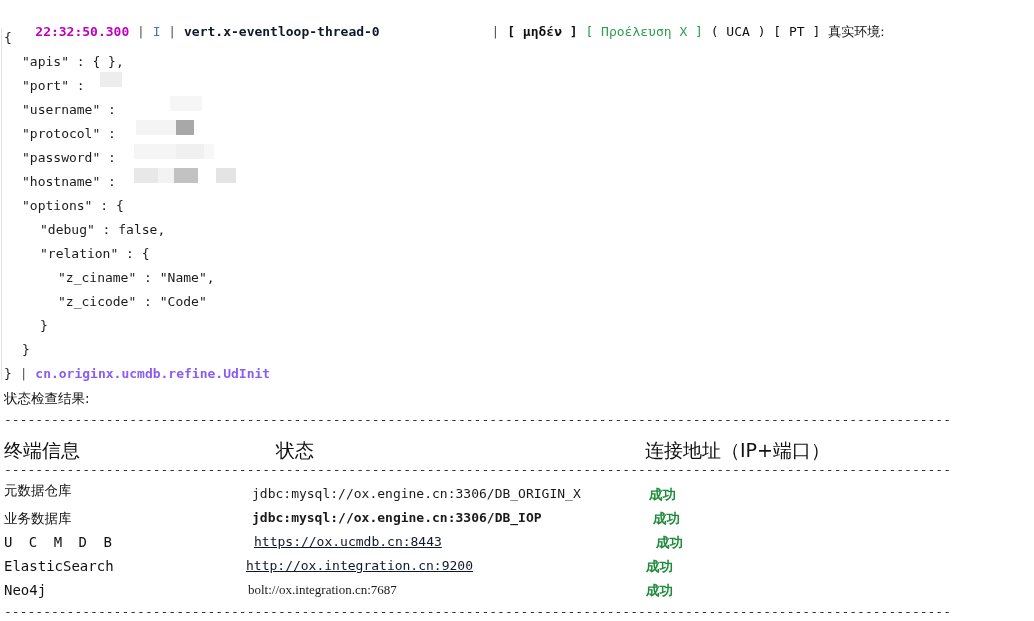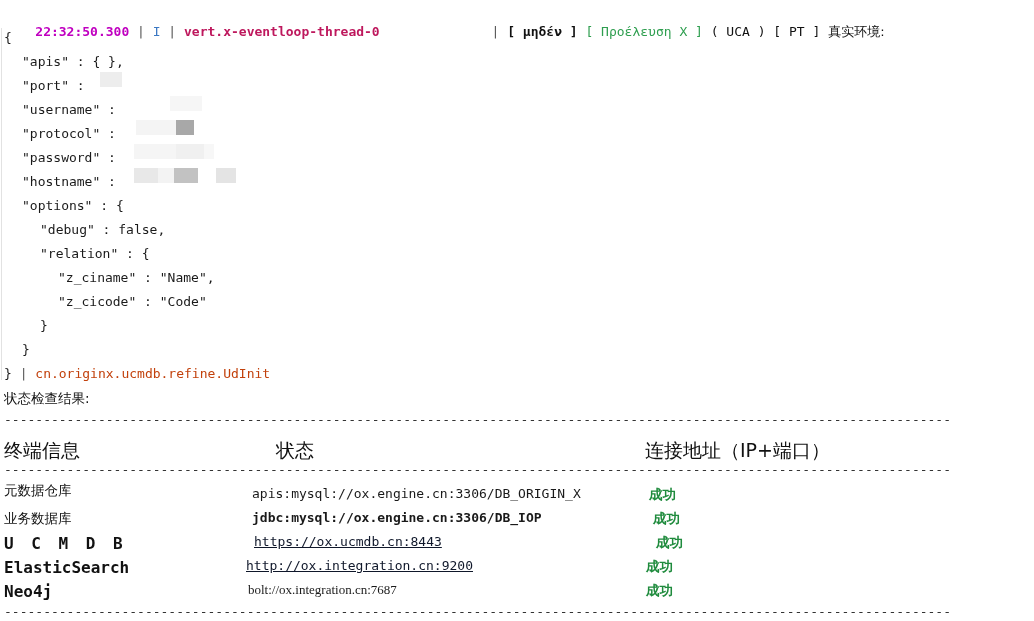--- a/index.html
+++ b/index.html
@@ -42,31 +42,31 @@
     white-space: pre;
     line-height: 16px;
     height: 16px;
   }
 
   
   .hdr { top: 8px; left: 4px; font-weight: bold; }
   .hdr .ts      { color: #c000c0; }
   .hdr .sep     { color: #555555; font-weight: normal; }
   .hdr .lvl     { color: #3b78c3; font-weight: normal; }
-  .hdr .thread  { color: #be185d; }
+  .hdr .thread  { color: #0f172a; }
   .hdr .brk     { color: #111111; }
   .hdr .greek   { color: #2e9e4f; font-weight: normal; }
   .hdr .plain   { color: #111111; font-weight: normal; }
   .hdr .cjk     { color: #111111; font-weight: normal;
                   font-family: "DejaVu Sans", "Liberation Sans", sans-serif; }
 
   
   .json { color: #1a1a1a; left: 4px; }
 
-  .cls { color: #c2410c; font-weight: normal; }
+  .cls { color: #8b5cf6; font-weight: bold; }
   .pipe { color: #555555; }
 
   
   .rb {
     display: inline-block;
     height: 14px;
     vertical-align: -3px;
   }
 
   
@@ -83,22 +83,21 @@
   .col-name {
     position: absolute;
     left: 4px;
     white-space: pre;
     font-family: "DejaVu Sans", "Liberation Sans", sans-serif;
     font-size: 13.5px;
     color: #111111;
   }
   .col-name.mono {
     font-family: "DejaVu Sans Mono", "Liberation Mono", monospace;
-    font-size: 16px;
-    font-weight: bold;
+    font-size: 14px;
   }
   .col-name.spaced { letter-spacing: 4px; }
 
   .col-addr {
     position: absolute;
     white-space: pre;
     font-family: "DejaVu Sans Mono", "Liberation Mono", monospace;
     font-size: 13px;
     color: #1a1a1a;
   }
@@ -185,21 +184,21 @@
   <div class="line dashed" style="top:412px;left:4px;">-------------------------------------------------------------------------------------------------------------------------</div>
 
   <div class="col-hdr" style="top:438px;left:4px;">终端信息</div>
   <div class="col-hdr" style="top:438px;left:276px;">状态</div>
   <div class="col-hdr" style="top:438px;left:645px;">连接地址（IP+端口）</div>
 
   <div class="line dashed" style="top:462px;left:4px;">-------------------------------------------------------------------------------------------------------------------------</div>
 
   <div id="table-rows">
       <div class="col-name" style="top: 482px;">元数据仓库</div>
-      <div class="col-addr" style="top: 486px; left: 252px;">apis:mysql://ox.engine.cn:3306/DB_ORIGIN_X</div>
+      <div class="col-addr" style="top: 486px; left: 252px;">jdbc:mysql://ox.engine.cn:3306/DB_ORIGIN_X</div>
       <div class="col-status" style="top: 486px; left: 649px;">成功</div>
       <div class="col-name" style="top: 510px;">业务数据库</div>
       <div class="col-addr" style="top: 510px; left: 252px; font-weight: bold;">jdbc:mysql://ox.engine.cn:3306/DB_IOP</div>
       <div class="col-status" style="top: 510px; left: 653px;">成功</div>
       <div class="col-name mono spaced" style="top: 534px;">U C M D B</div>
       <div class="col-addr link" style="top: 534px; left: 254px;">https://ox.ucmdb.cn:8443</div>
       <div class="col-status" style="top: 534px; left: 656px;">成功</div>
       <div class="col-name mono" style="top: 558px;">ElasticSearch</div>
       <div class="col-addr link" style="top: 558px; left: 246px;">http://ox.integration.cn:9200</div>
       <div class="col-status" style="top: 558px; left: 646px;">成功</div>

